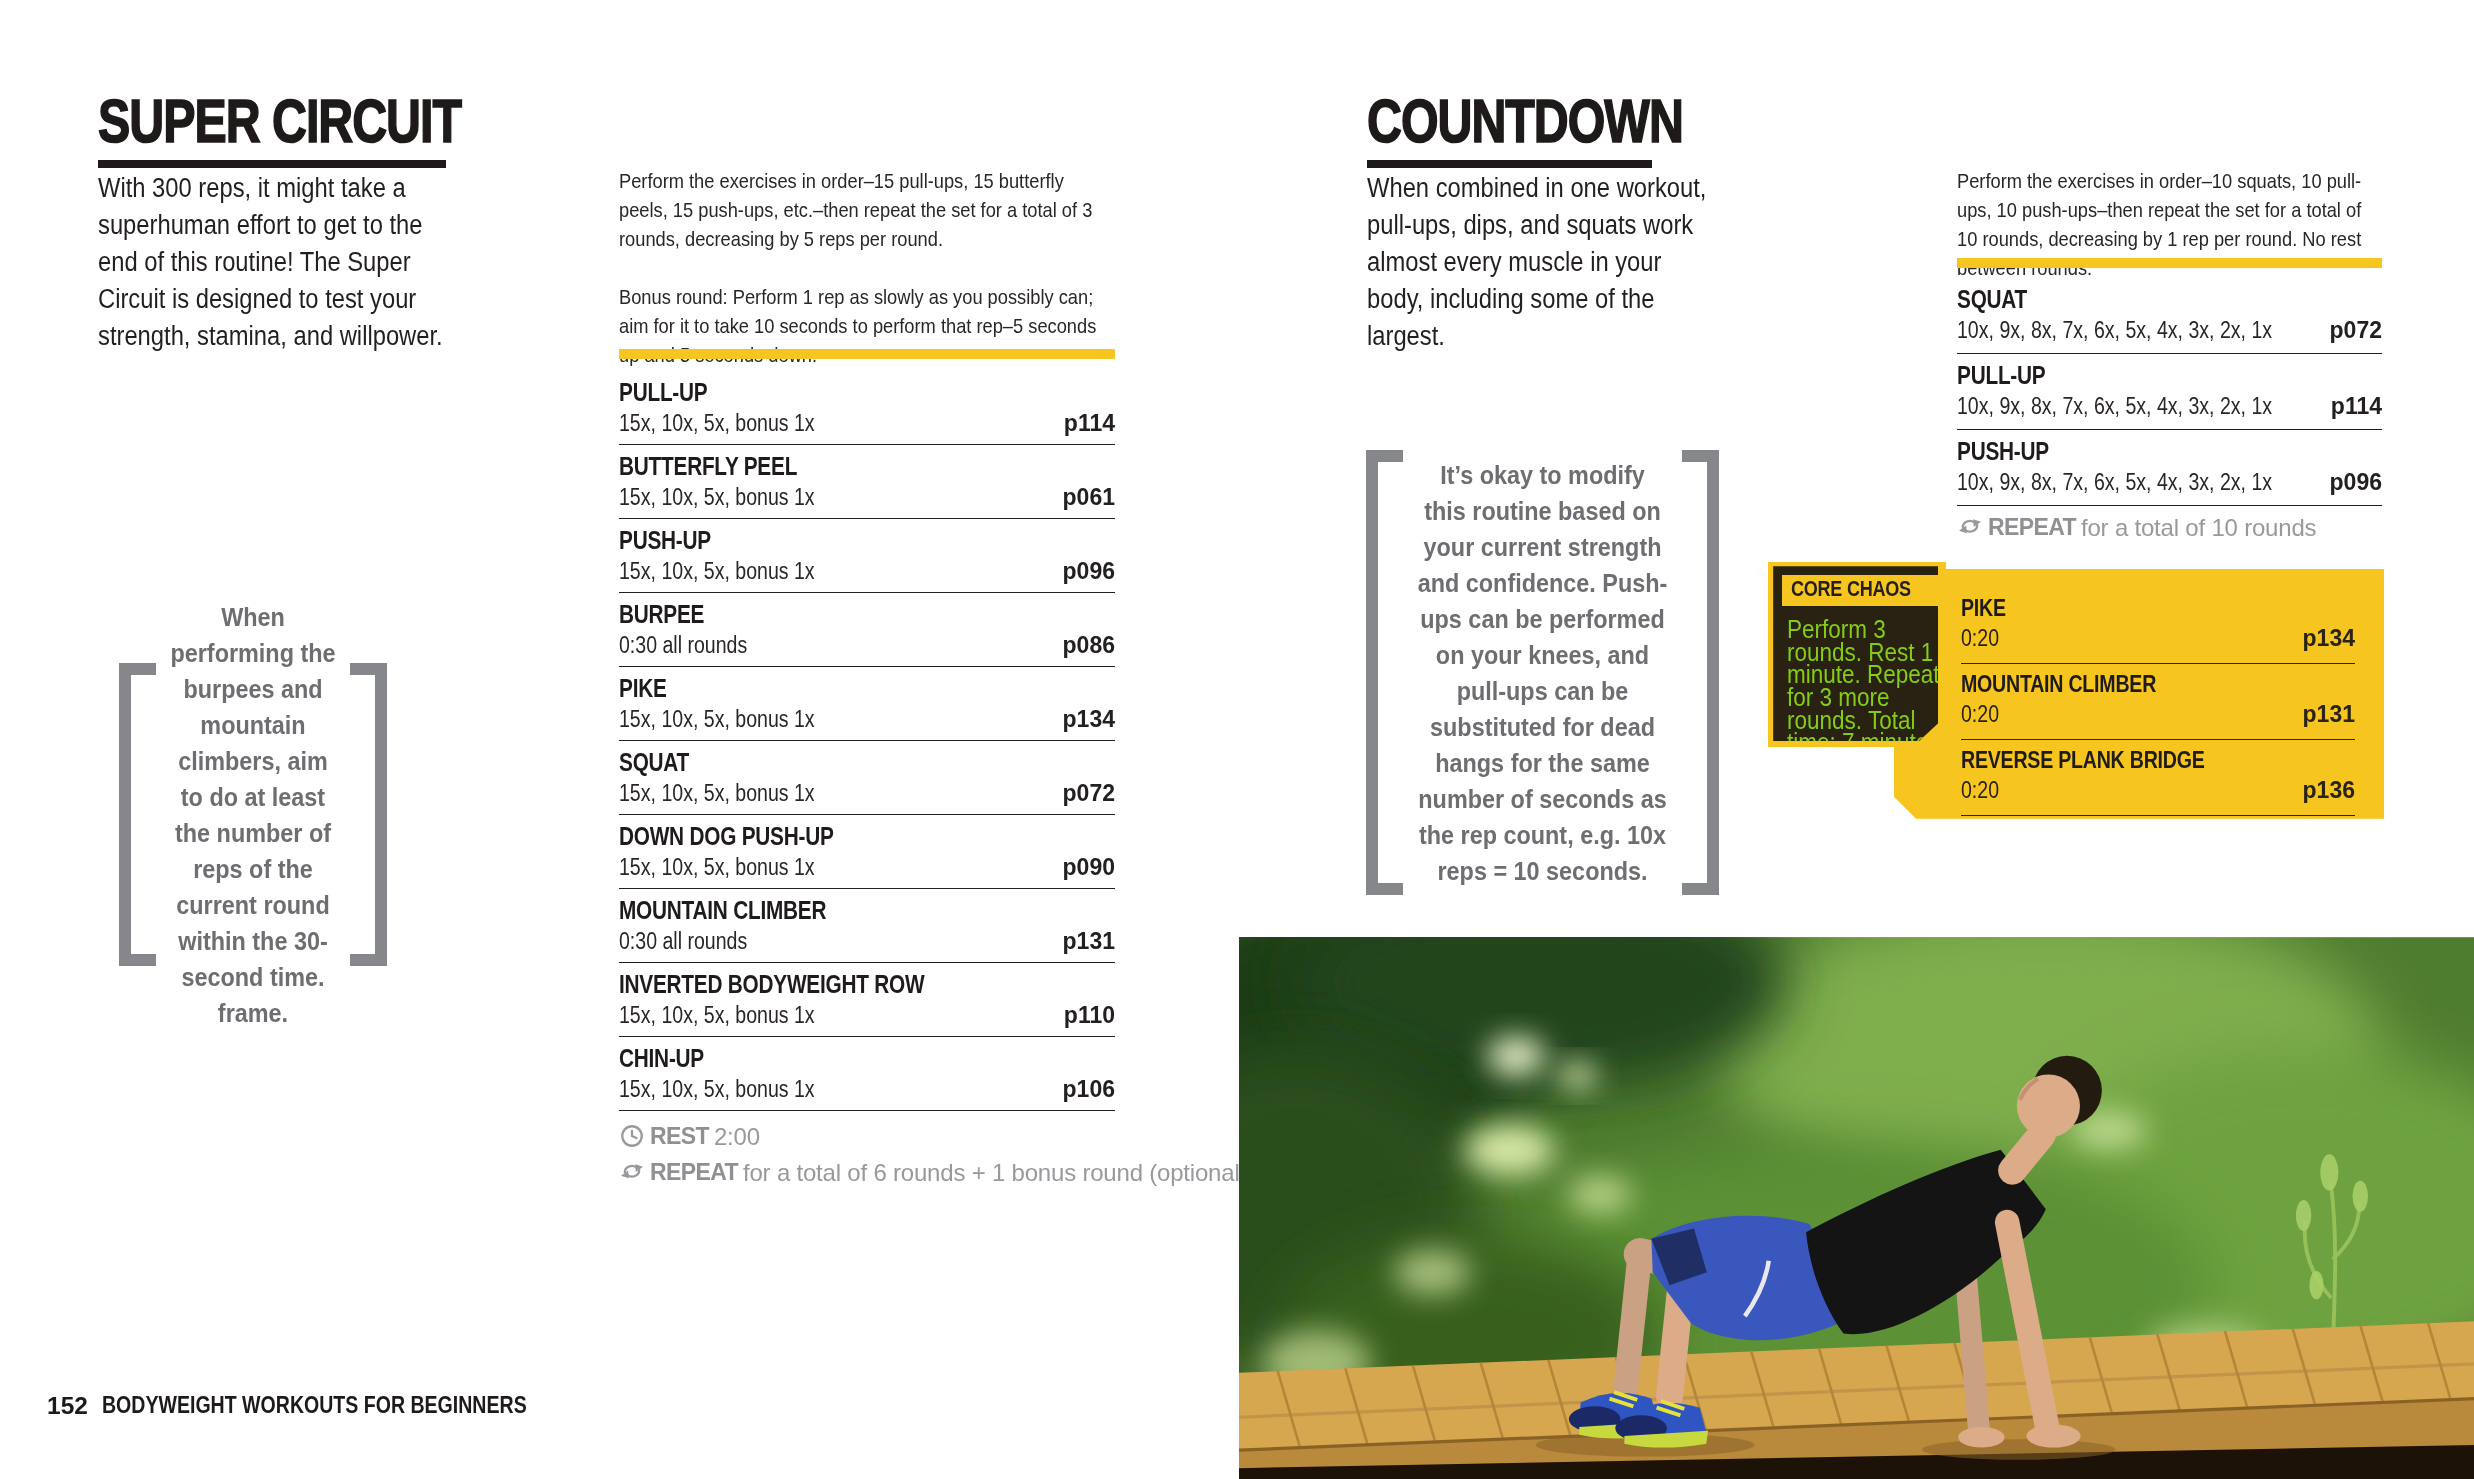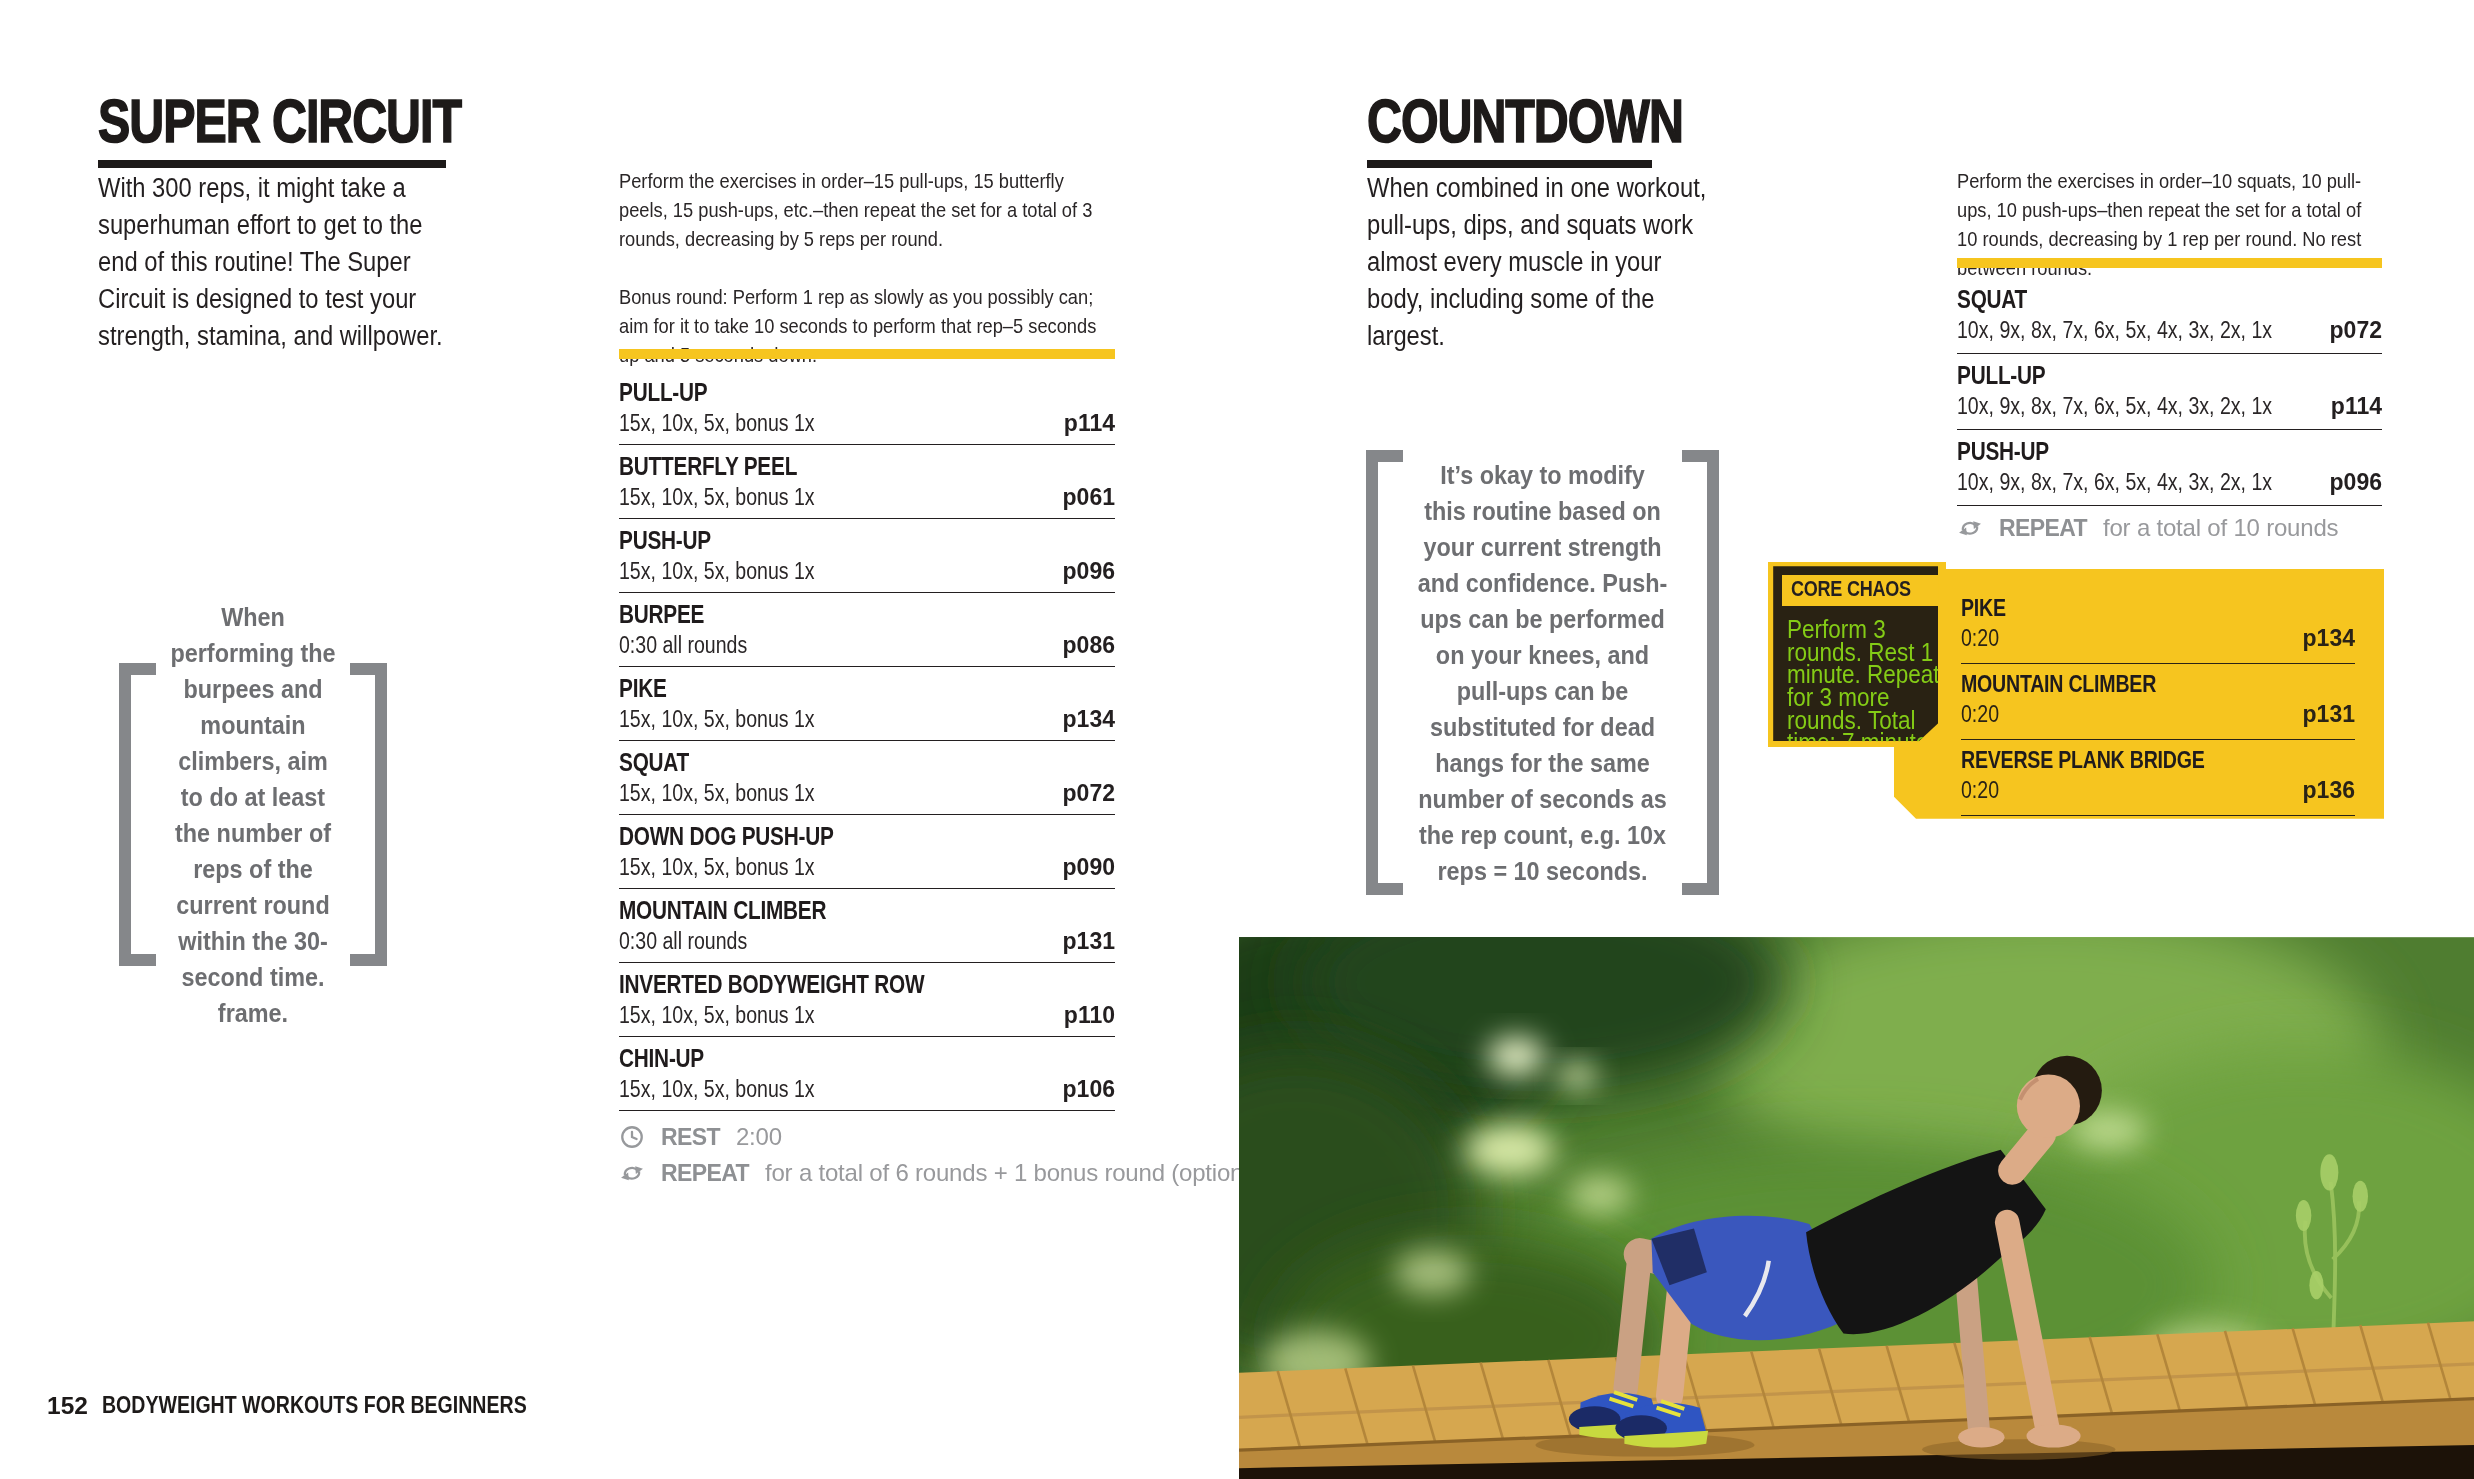--- a/index.html
+++ b/index.html
@@ -26,21 +26,21 @@
   #sc-list li{height:74px;}
   #cd-list li{height:76px;}
   .xname{font-size:26px;font-weight:700;line-height:31px;white-space:nowrap;color:#1f1b1c;}
   .xname .cx{display:inline-block;transform:scaleX(.8);transform-origin:0 50%;letter-spacing:-0.3px;}
   .xrow{position:relative;height:32px;margin-top:0;}
   .reps{position:absolute;left:0;top:0;font-size:23px;line-height:31px;white-space:nowrap;color:#2a2627;}
   .reps .cr{display:inline-block;transform:scaleX(.85);transform-origin:0 50%;}
   .pref{position:absolute;right:0;top:0;font-size:23px;line-height:31px;font-weight:600;color:#231f20;}
 
   
-  .grow{display:flex;align-items:center;gap:16px;}
+  .grow{display:flex;gap:5px;}
   .glabel{color:#8e9093;font-weight:700;font-size:23px;letter-spacing:-0.6px;white-space:nowrap;}
   .gvalue{color:#98999c;font-size:24px;letter-spacing:-0.2px;white-space:nowrap;}
   .gicon{flex:0 0 auto;}
 
   
   .callout .br{position:absolute;top:0;bottom:0;width:11.6px;background:#85878a;}
   .callout .br.l{left:0}.callout .br.r{right:0}
   .callout .br::before,.callout .br::after{content:"";position:absolute;height:11.6px;width:37px;background:#85878a;}
   .callout .br.l::before{top:0;left:0}.callout .br.l::after{bottom:0;left:0}
   .callout .br.r::before{top:0;right:0}.callout .br.r::after{bottom:0;right:0}

